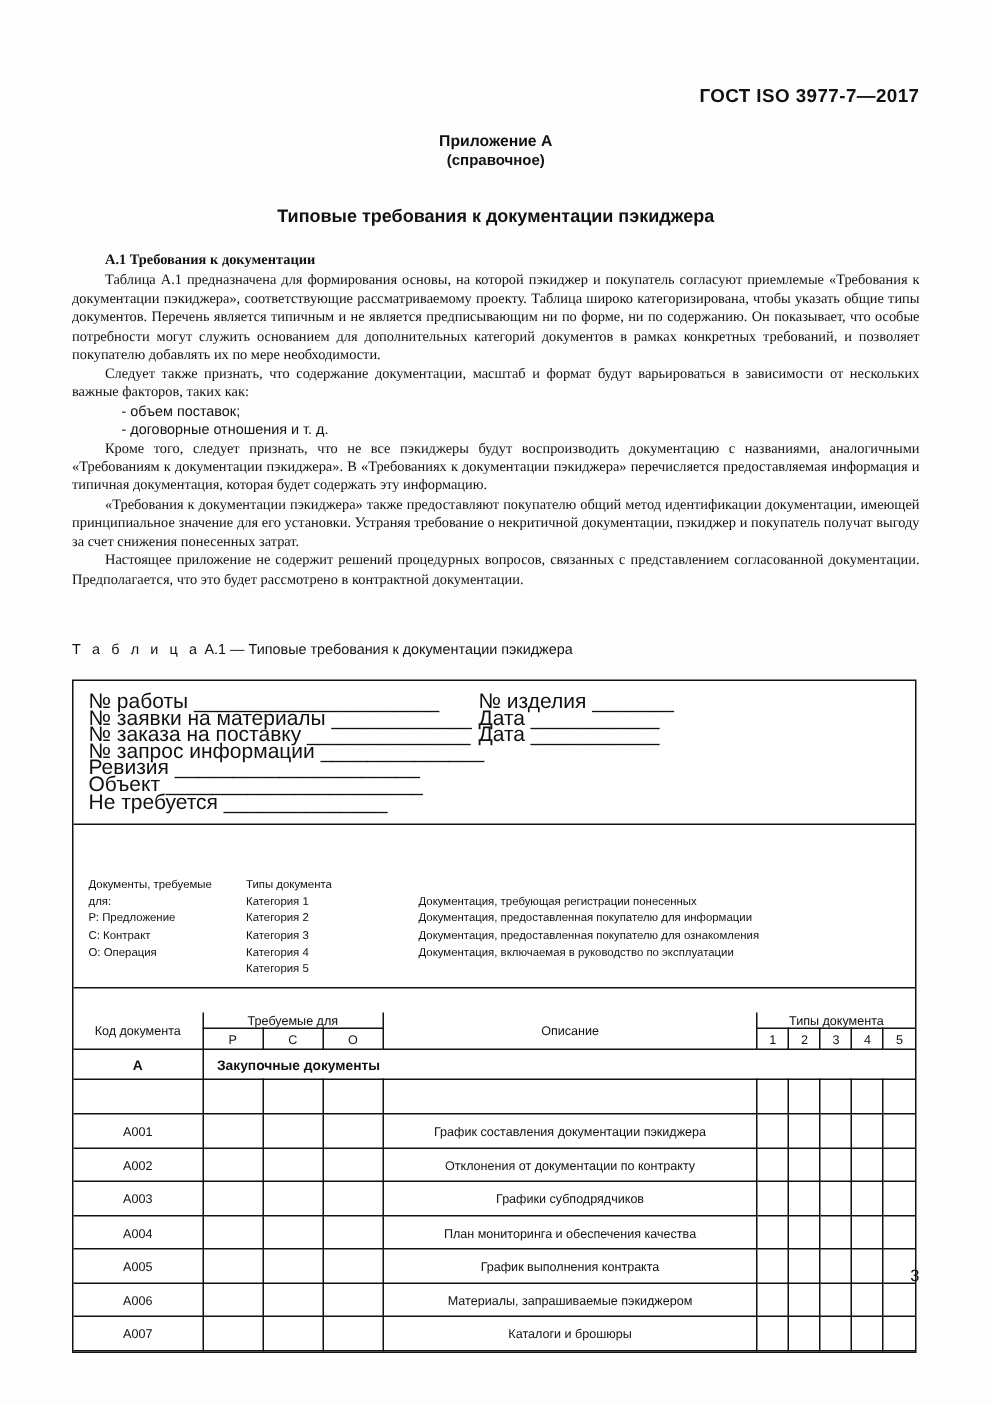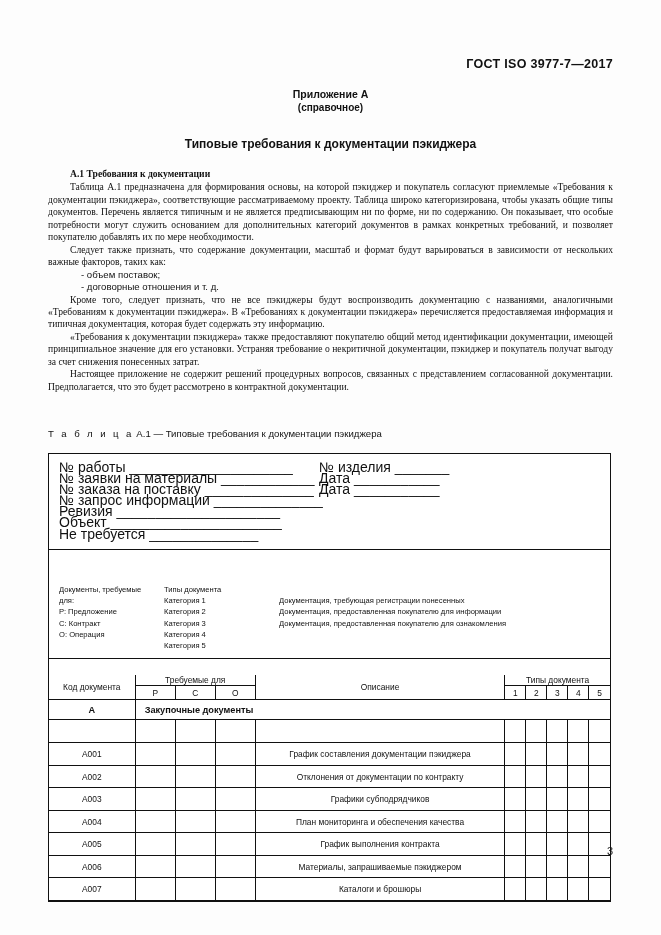--- a/index.html
+++ b/index.html
@@ -288,20 +288,21 @@
           <div class="legend-line">Категория 2</div>
           <div class="legend-line">Категория 3</div>
           <div class="legend-line">Категория 4</div>
           <div class="legend-line">Категория 5</div>
         </div>
         <div class="legend-c3">
           <div class="legend-line blank">.</div>
           <div class="legend-line">Документация, требующая регистрации понесенных</div>
           <div class="legend-line">Документация, предоставленная покупателю для информации</div>
           <div class="legend-line">Документация, предоставленная покупателю для ознакомления</div>
+          <div class="legend-line">Документация, включаемая в руководство по эксплуатации</div>
         </div>
       </div>
 
       <table class="grid">
         <colgroup>
           <col style="width:86px">
           <col style="width:40px">
           <col style="width:40px">
           <col style="width:40px">
           <col style="width:249px">

